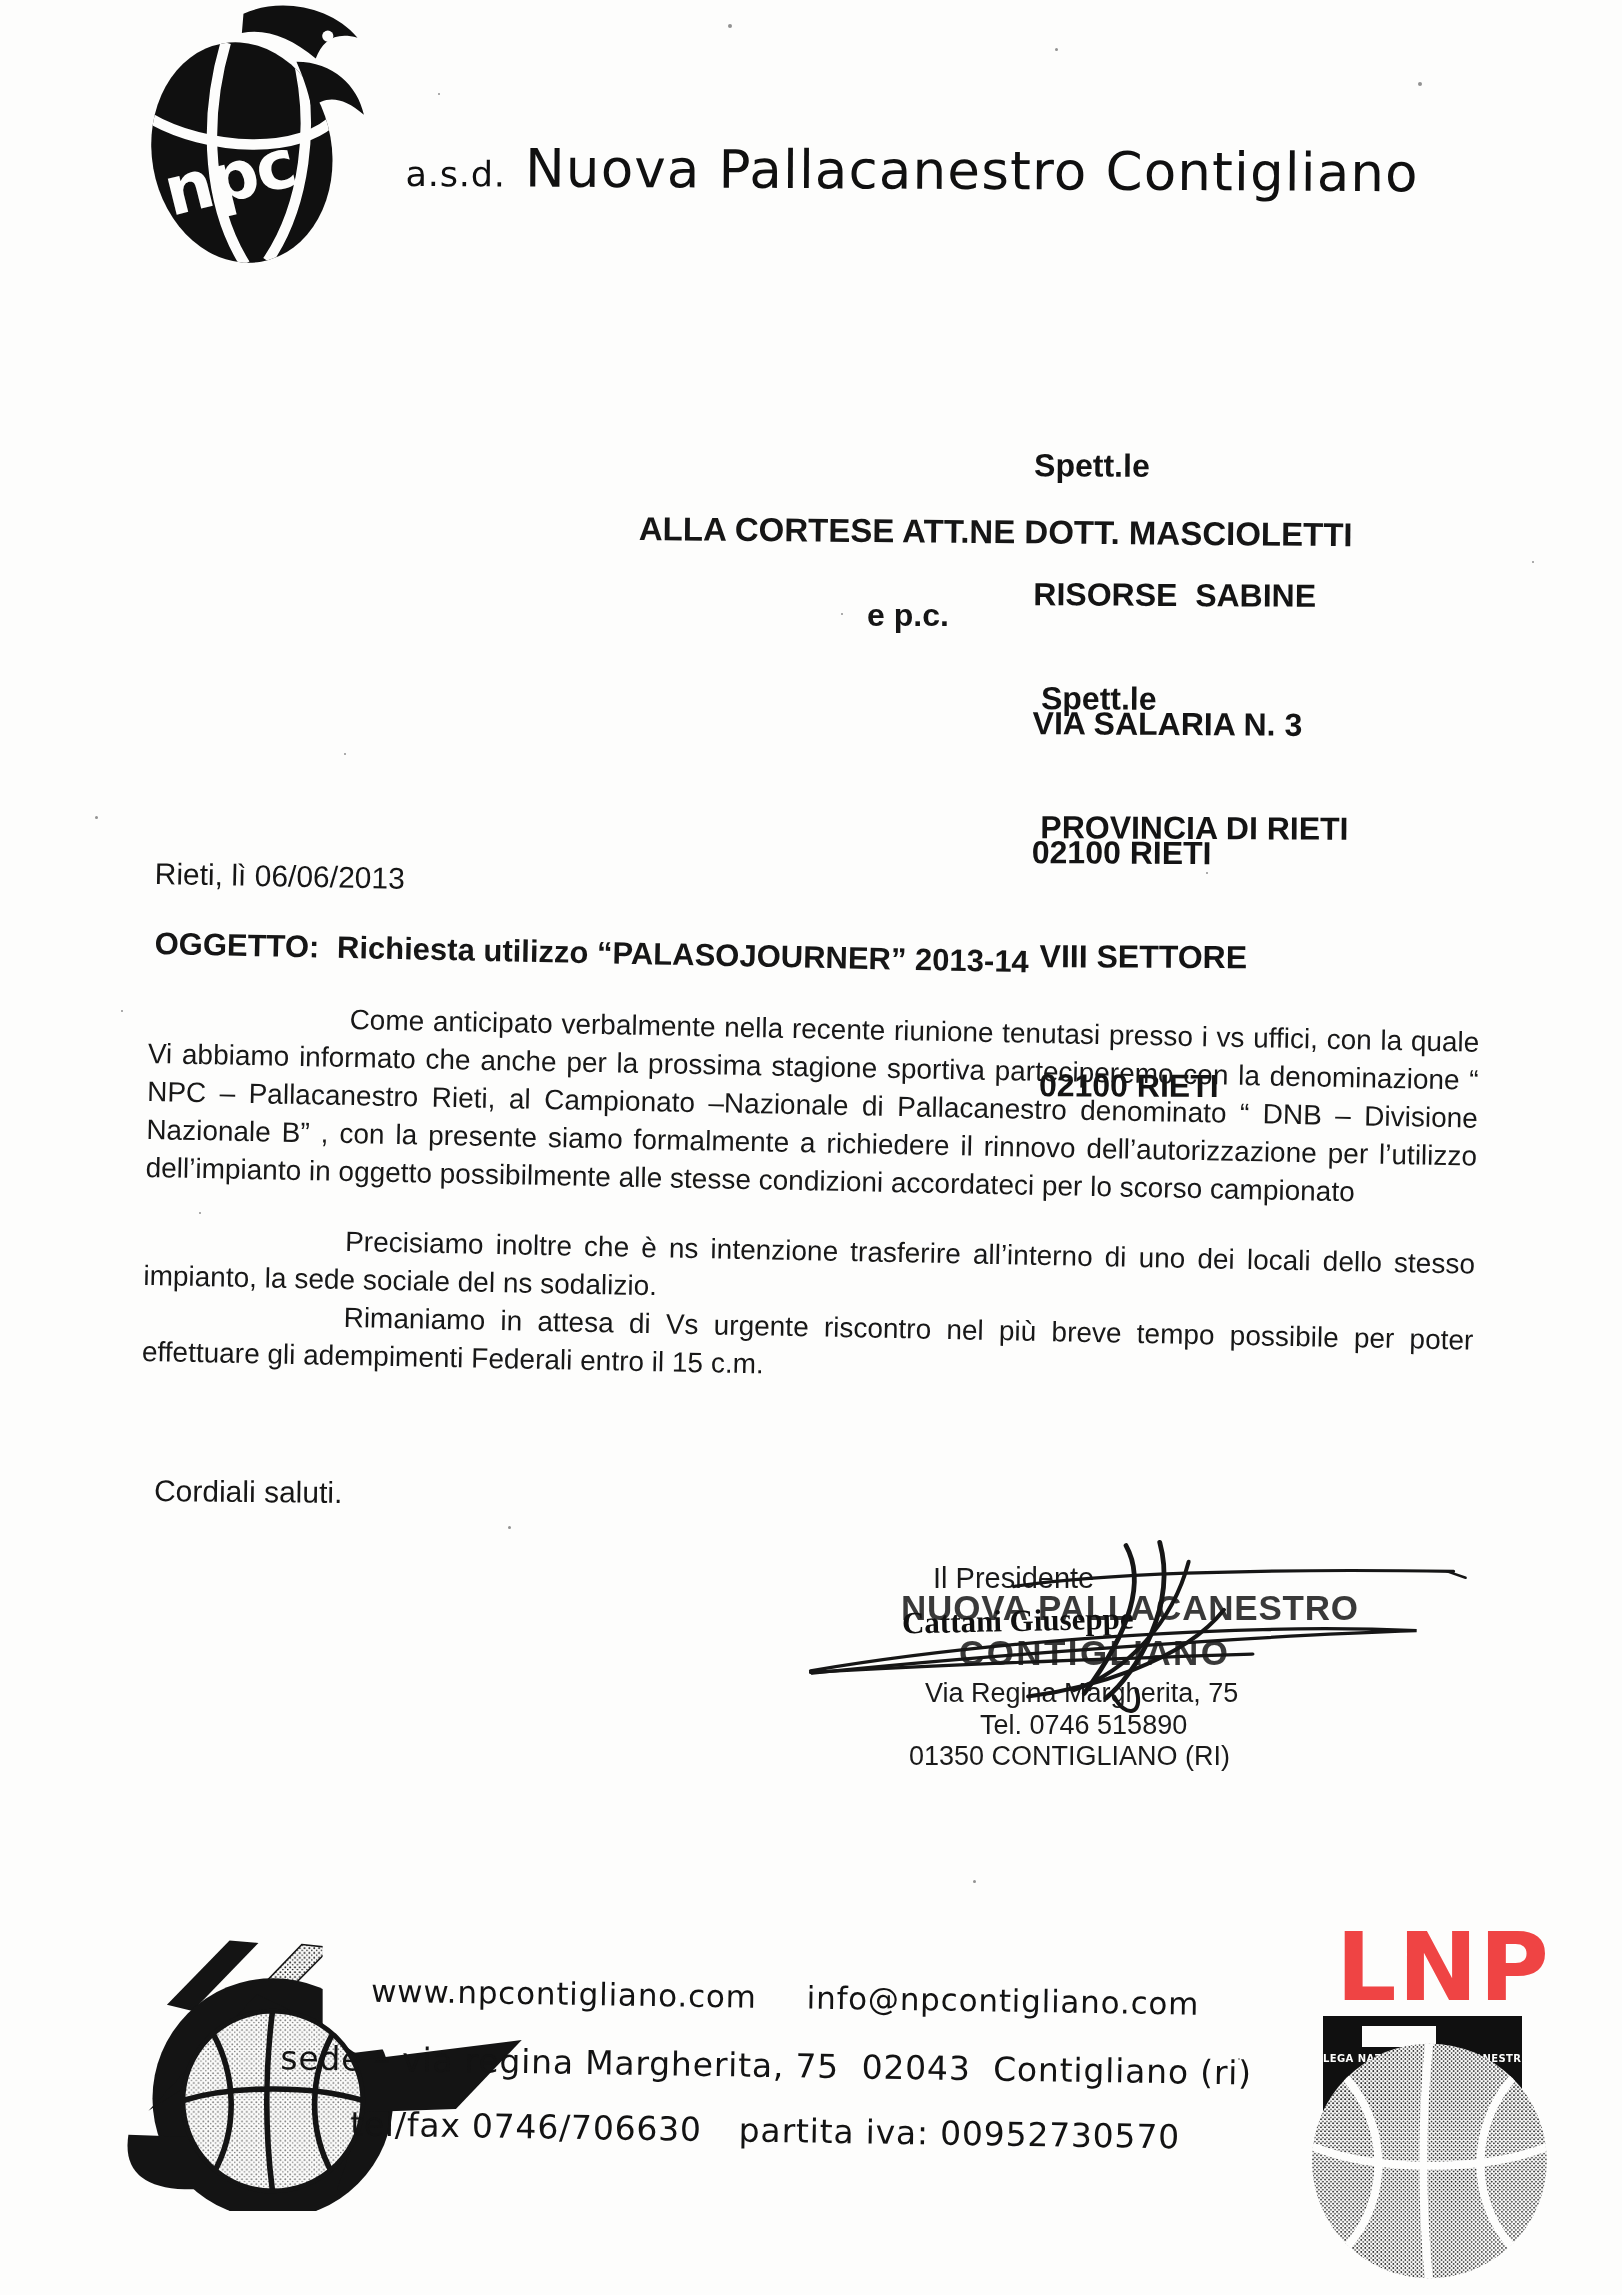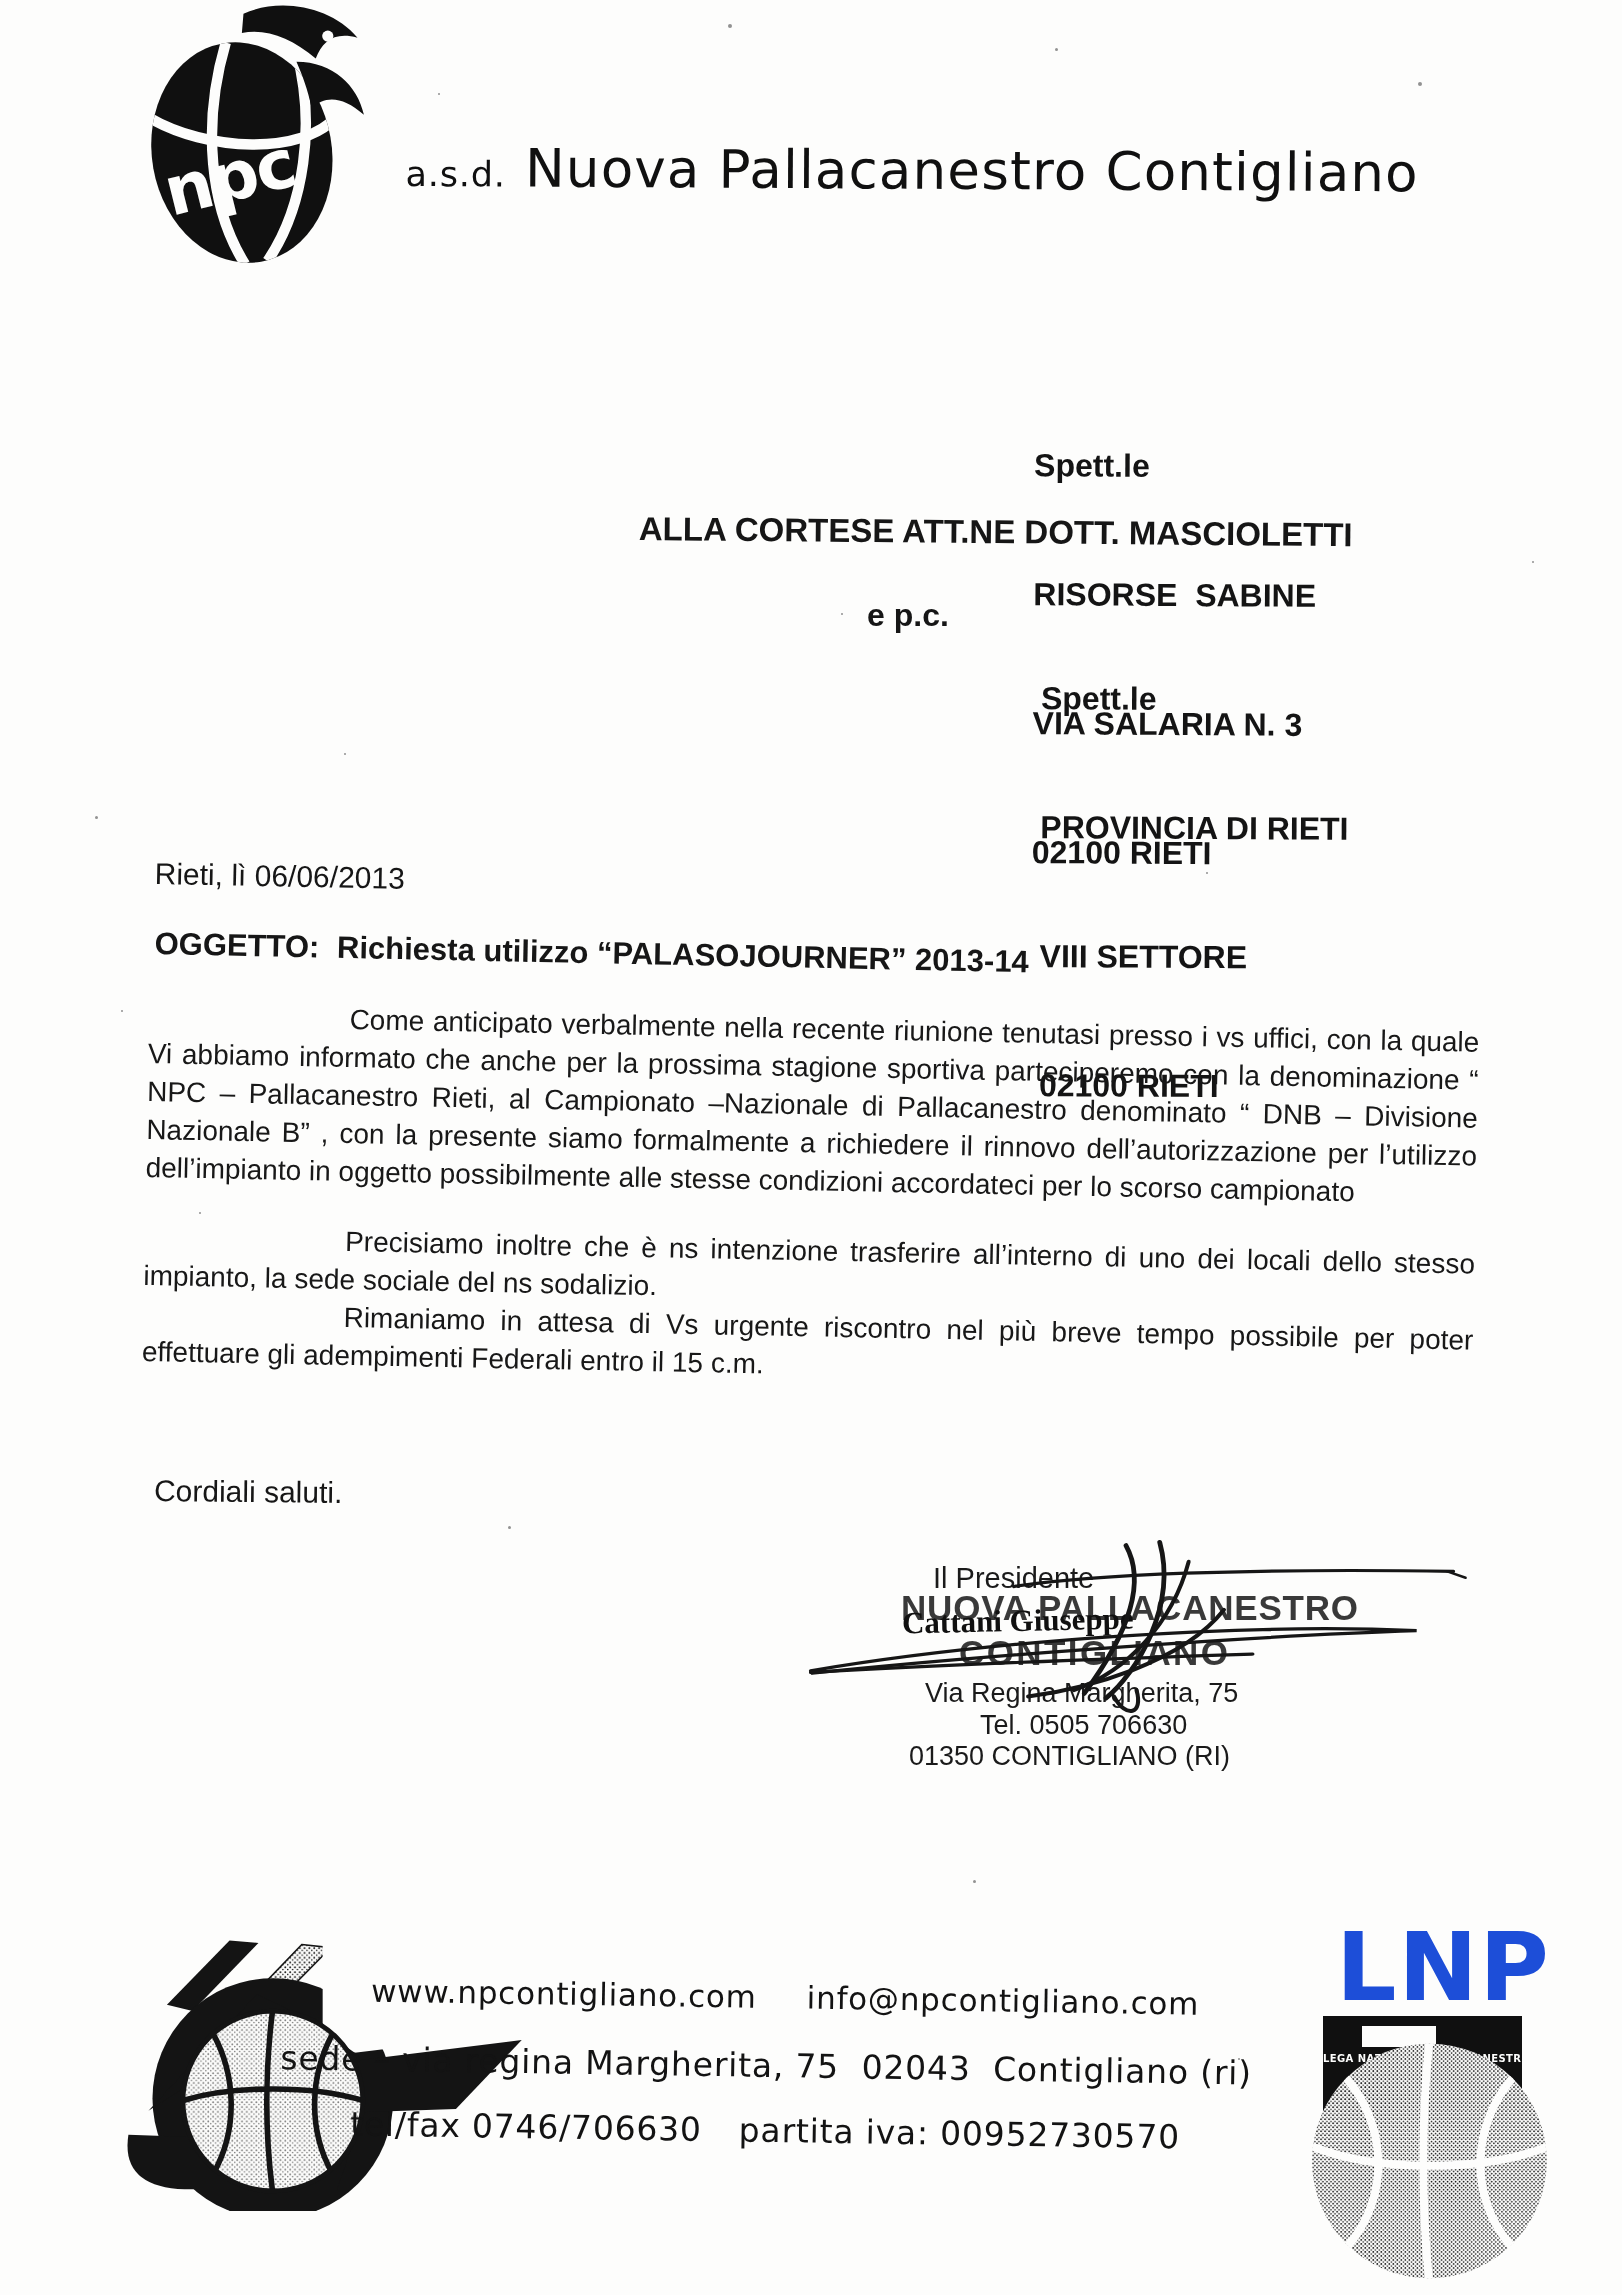--- a/index.html
+++ b/index.html
@@ -69,21 +69,21 @@
   .footer-lines .row{white-space:pre;}
   .f-row1{font-size:31px; letter-spacing:0.8px; padding-left:36px;}
   .f-row2{font-size:33px; letter-spacing:0.8px; margin-top:31px;}
   .f-row3{font-size:33px; letter-spacing:0.8px; margin-top:26px;}
   .f-gap1{display:inline-block; width:50px;}
   .f-gap3{display:inline-block; width:37px;}
 
   .lnp{left:1323px; top:1926px; width:217px; height:362px; font-family:"DejaVu Sans", sans-serif;}
   .lnp-acronym{
     position:absolute; left:13px; top:-14.5px; font-size:95px; font-weight:700;
-    letter-spacing:1.6px; color:#1d4ed8;
+    letter-spacing:1.6px; color:#ef4444;
   }
   .lnp-band{position:absolute; left:0; top:90px; width:199px; height:103px; background:#101010;}
   .lnp-notch{position:absolute; left:39px; top:9.6px; width:74px; height:21px; background:#fdfdfc;}
   .lnp-name{
     position:absolute; left:0; top:37px; width:199px; text-align:center;
     font-size:10px; font-weight:700; letter-spacing:0.4px; color:#fdfdfc; white-space:nowrap;
   }
   .speck{position:absolute; background:#6e6e6e; border-radius:50%; opacity:.75;}
 </style>
 </head>
@@ -143,21 +143,21 @@
   </div>
 
   <div class="abs closing">Cordiali saluti.</div>
 
   <div class="abs sig">
     <div class="in sig-title">Il Presidente</div>
     <div class="in sig-stamp sig-stamp1">NUOVA PALLACANESTRO</div>
     <div class="in sig-name">Cattani Giuseppe</div>
     <div class="in sig-stamp sig-stamp2">CONTIGLIANO</div>
     <div class="in sig-small sig-addr">Via Regina Margherita, 75</div>
-    <div class="in sig-small sig-tel">Tel. 0505 706630</div>
+    <div class="in sig-small sig-tel">Tel. 0746 515890</div>
     <div class="in sig-small sig-city">01350 CONTIGLIANO (RI)</div>
     <svg class="in sig-strokes" width="740" height="289" viewBox="0 0 920 360" fill="none" stroke="#161616" stroke-linecap="round">
       <path d="M330,63 C430,48 620,40 878,44" stroke-width="4"></path>
       <path d="M870,44 L893,52" stroke-width="3"></path>
       <path d="M470,12 C502,70 452,150 418,196" stroke-width="6"></path>
       <path d="M512,8 C534,88 482,172 445,202" stroke-width="6"></path>
       <path d="M548,32 C528,108 472,168 405,192" stroke-width="5"></path>
       <path d="M592,92 C540,158 422,190 348,200" stroke-width="5"></path>
       <path d="M455,200 C470,228 492,222 483,192" stroke-width="5"></path>
       <path d="M77,168 C300,130 620,108 832,118 C640,124 300,148 79,171" stroke-width="4"></path>

